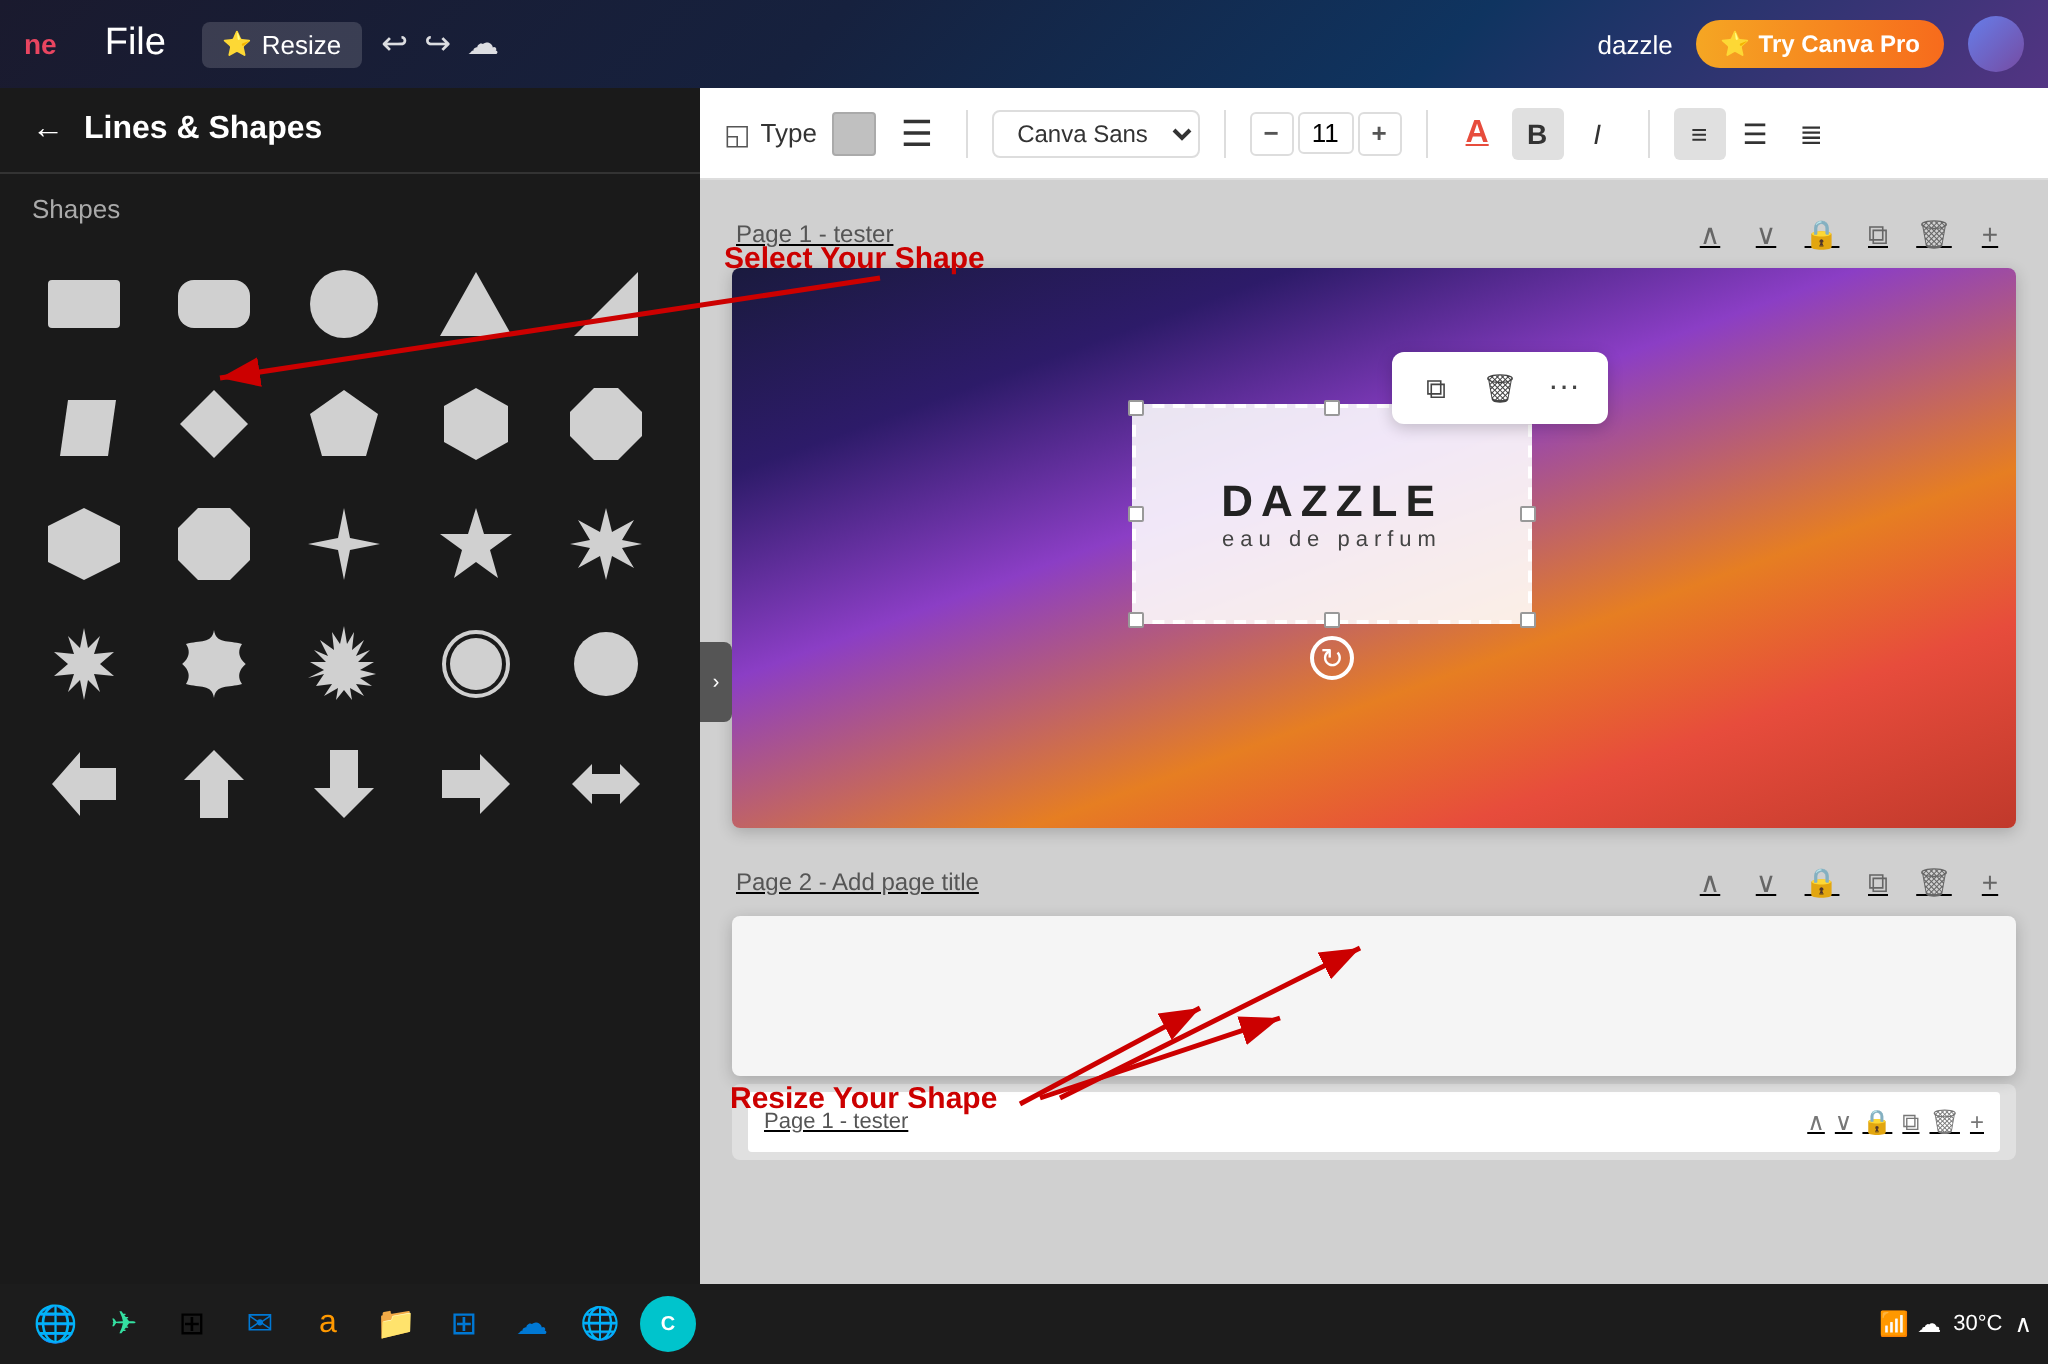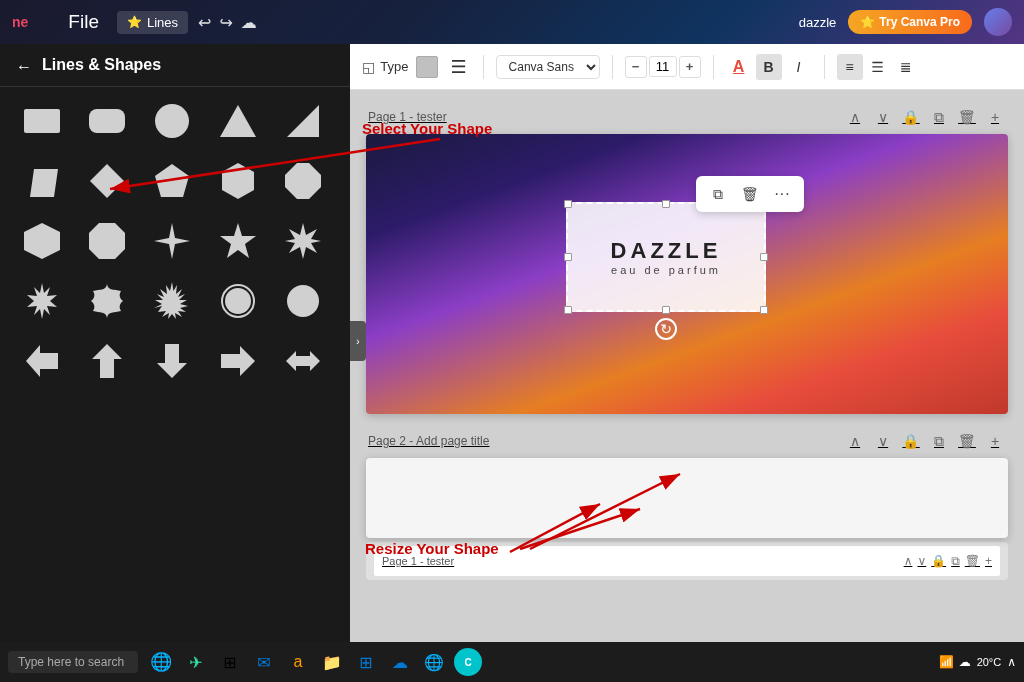--- a/index.html
+++ b/index.html
@@ -19,21 +19,21 @@
       display: flex;
       align-items: center;
       padding: 0 12px;
       gap: 10px;
       position: relative;
     }
     .topbar-brand {
       color: #e94560;
       font-weight: bold;
       font-size: 14px;
-      margin-right: 22px;
+      margin-right: 6px;
     }
     .topbar-file {
       color: white;
       font-size: 19px;
       padding: 4px 8px;
       border-radius: 4px;
       cursor: pointer;
     }
     .topbar-resize {
       background: rgba(255,255,255,0.15);
@@ -566,21 +566,21 @@
     }
   </style>
 </head>
 <body>
 
 <div class="topbar">
   <span class="topbar-brand">ne</span>
   <span class="topbar-file">File</span>
   <div class="topbar-resize">
     <span class="star-icon">⭐</span>
-    <span>Lines</span>
+    <span>Resize</span>
   </div>
   <div class="topbar-icons">
     <span>↩</span>
     <span>↪</span>
     <span>☁</span>
   </div>
   <div class="topbar-right">
     <span class="topbar-dazzle">dazzle</span>
     <div class="topbar-pro">
       <span>⭐</span>
@@ -590,20 +590,21 @@
   </div>
 </div>
 
 <div class="main-layout">
 
   <div class="sidebar">
     <div class="sidebar-header">
       <span class="back-btn">←</span>
       <span class="sidebar-title">Lines &amp; Shapes</span>
     </div>
+    <div class="shapes-section-label">Shapes</div>
     <div class="shapes-grid">
 
       <div class="shape-item">
         <svg viewBox="0 0 40 40">
             <rect x="2" y="8" width="36" height="24" rx="2"></rect>
           </svg>
       </div>
       <div class="shape-item">
         <svg viewBox="0 0 40 40">
             <rect x="2" y="8" width="36" height="24" rx="8"></rect>
@@ -878,34 +879,33 @@
   </div>
   <div class="bottom-spacer"></div>
   <span class="page-indicator">Page 1 / 6</span>
   <div class="progress-bar-container">
     <div class="progress-bar-fill"></div>
     <div class="progress-dot"></div>
   </div>
 </div>
 
 <div class="taskbar">
-  <div class="taskbar-search">Type here to search</div>
   <div class="taskbar-icons">
     <div class="taskbar-icon" style="color:#0078d4; font-size:18px;">🌐</div>
     <div class="taskbar-icon" style="color:#34e0a1; font-size:16px;">✈</div>
     <div class="taskbar-icon" style="font-size:16px;">⊞</div>
     <div class="taskbar-icon" style="color:#0078d4; font-size:16px;">✉</div>
     <div class="taskbar-icon" style="color:#ff9900; font-size:16px;">a</div>
     <div class="taskbar-icon" style="color:#f0c040; font-size:16px;">📁</div>
     <div class="taskbar-icon" style="color:#0078d4; font-size:16px;">⊞</div>
     <div class="taskbar-icon" style="color:#0078d4; font-size:16px;">☁</div>
     <div class="taskbar-icon" style="font-size:16px;">🌐</div>
     <div class="taskbar-icon" style="background:#00c4cc; border-radius:50%; color:white; font-size:10px; font-weight:bold;">C</div>
   </div>
   <div class="taskbar-right">
     <div class="taskbar-sys-icons">
       <span>📶</span>
       <span>☁</span>
     </div>
-    <span class="taskbar-time">20°C</span>
+    <span class="taskbar-time">30°C</span>
     <span style="color:white; font-size:12px;">∧</span>
   </div>
 </div>
 
 </body></html>

